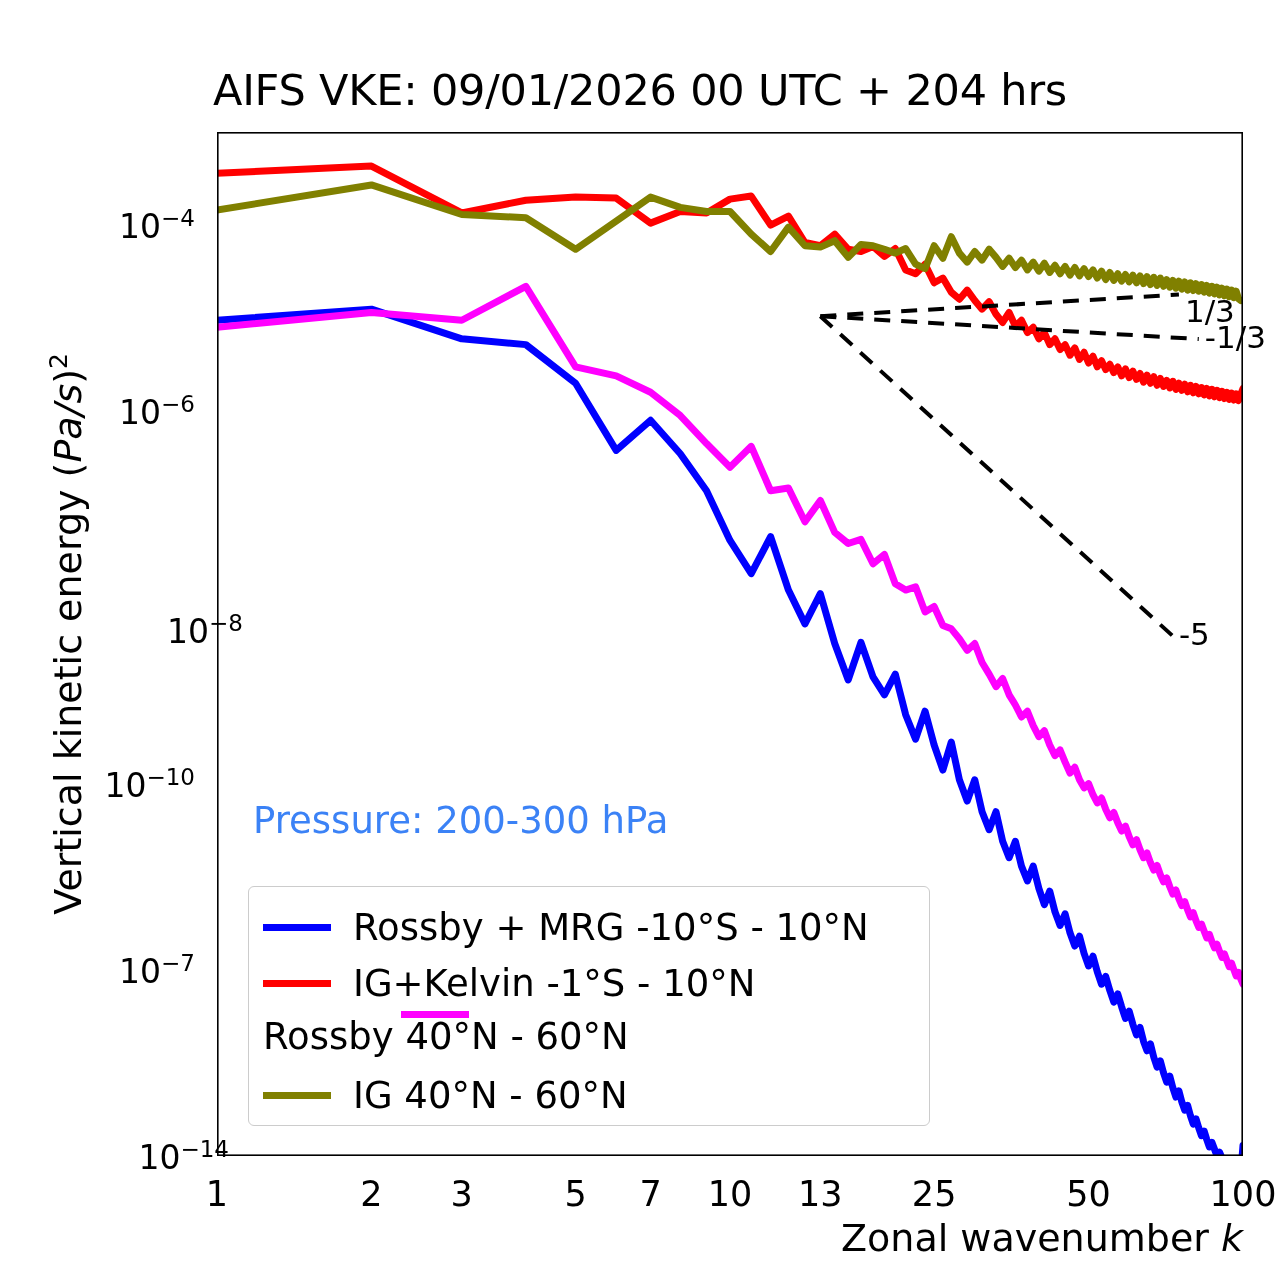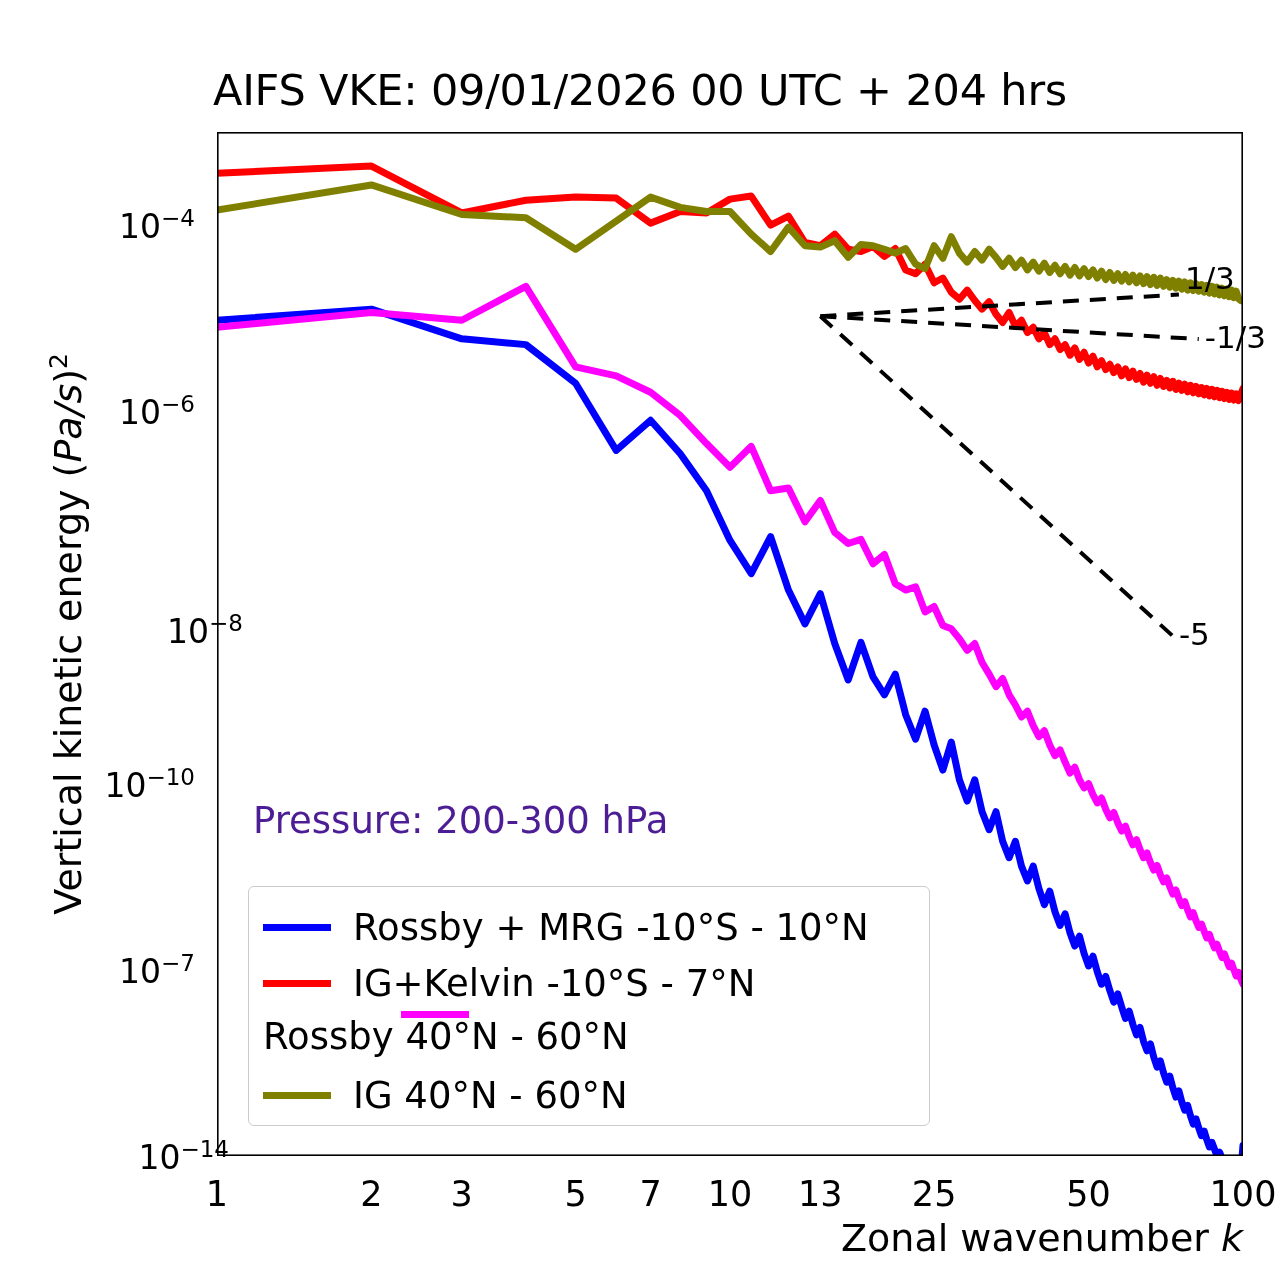--- a/index.html
+++ b/index.html
@@ -79,21 +79,21 @@
     font-size: 35px;
     color: #000000;
     white-space: nowrap;
     transform: translateX(-50%);
   }
   #pressure-annotation {
     position: absolute;
     left: 253px;
     top: 768px;
     font-size: 37px;
-    color: #4c1d95;
+    color: #3b82f6;
     white-space: nowrap;
   }
   .slope-label {
     position: absolute;
     font-size: 31px;
     color: #000000;
     white-space: nowrap;
   }
   #legend-box {
     position: absolute;
@@ -206,35 +206,35 @@
       <div class="xtick-label" style="left: 461.763px; top: 1143px;">3</div>
       <div class="xtick-label" style="left: 575.572px; top: 1143px;">5</div>
       <div class="xtick-label" style="left: 650.535px; top: 1143px;">7</div>
       <div class="xtick-label" style="left: 730px; top: 1143px;">10</div>
       <div class="xtick-label" style="left: 820.335px; top: 1143px;">13</div>
       <div class="xtick-label" style="left: 934.143px; top: 1143px;">25</div>
       <div class="xtick-label" style="left: 1088.57px; top: 1143px;">50</div>
       <div class="xtick-label" style="left: 1243px; top: 1143px;">100</div>
     </div>
   <div id="slope-label-layer">
-      <div class="slope-label" style="left: 1184.91px; top: 229px; text-align: right;">1/3</div>
+      <div class="slope-label" style="left: 1184.91px; top: 262px; text-align: right;">1/3</div>
       <div class="slope-label" style="left: 1204.79px; top: 288.099px;">-1/3</div>
       <div class="slope-label" style="left: 1178.88px; top: 585.084px;">-5</div>
     </div>
 
   <div id="pressure-annotation">Pressure: 200-300 hPa</div>
 
   <div id="legend-box">
       <div class="legend-row" style="top: 12px;">
         <span class="legend-swatch" style="background: rgb(0, 0, 255);"></span>
         <span class="legend-text">Rossby + MRG -10°S - 10°N</span>
       </div>
       <div class="legend-row" style="top: 68px;">
         <span class="legend-swatch" style="background: rgb(255, 0, 0);"></span>
-        <span class="legend-text">IG+Kelvin -10°S - 7°N</span>
+        <span class="legend-text">IG+Kelvin -1°S - 10°N</span>
       </div>
       <div class="legend-row" style="top: 124px; flex-direction: column;">
         <span class="legend-swatch" style="background: rgb(255, 0, 255);"></span>
         <span class="legend-text">Rossby 40°N - 60°N</span>
       </div>
       <div class="legend-row" style="top: 180px;">
         <span class="legend-swatch" style="background: rgb(128, 128, 0);"></span>
         <span class="legend-text">IG 40°N - 60°N</span>
       </div>
     </div>

